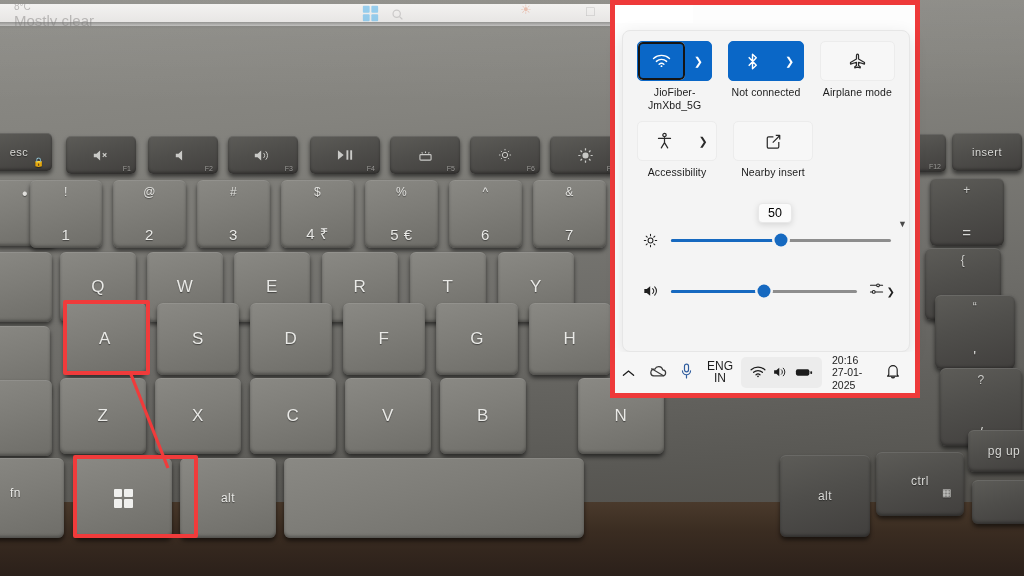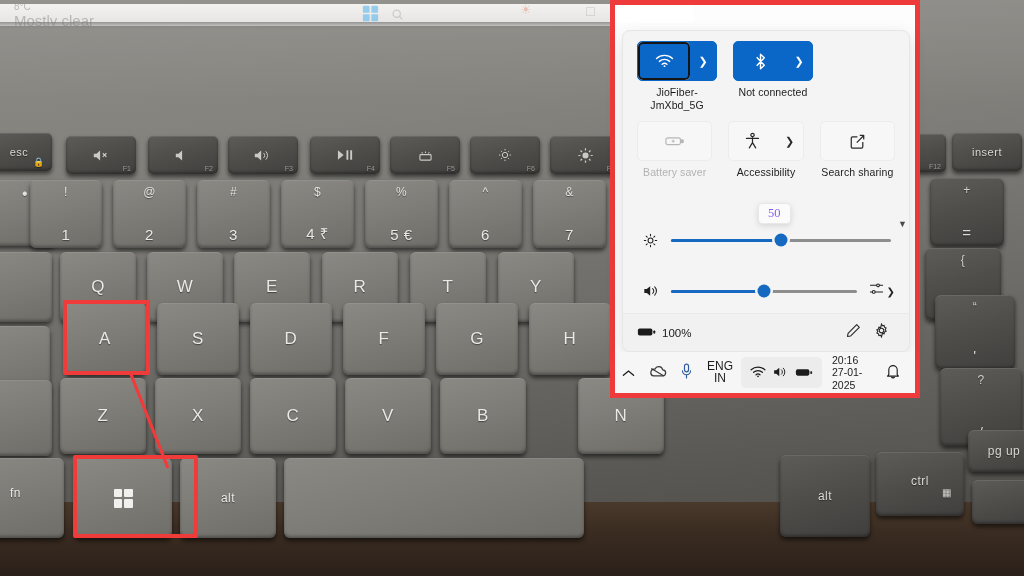--- a/index.html
+++ b/index.html
@@ -150,24 +150,23 @@
     font-size: 10.5px; line-height: 12.5px; color: #1c1c1c;
     letter-spacing: .1px; word-wrap: break-word;
   }
   .tile-label.dim { color: #b2b2b2; }
 
   
   #tooltip {
     position: absolute; left: 135px; top: 172px;
     background: #fbfbfb; border: 1px solid #e8e8e8;
     border-radius: 4px; padding: 2px 9px;
-    font-size: 12.5px; color: #8b5cf6;
+    font-size: 12.5px; color: #000000;
     box-shadow: 0 2px 6px rgba(0,0,0,0.12);
     z-index: 5;
-    font-family: Liberation Serif, serif;
   }
 
   
   .slider-row {
     position: absolute; left: 20px; right: 14px; height: 26px;
     display: flex; align-items: center;
   }
   .sl-icon { width: 24px; display: flex; align-items: center; justify-content: flex-start; color: #1f1f1f; }
   .sl-track {
     flex: 1; height: 3px; background: #8d8d8d; border-radius: 2px;
@@ -487,35 +486,33 @@
               <div class="ticon">
                 <svg width="13" height="17" viewBox="0 0 12 18" fill="none" stroke="currentColor" stroke-width="1.5" stroke-linejoin="round">
                   <path d="M2 4.6L10 13 6 16.6V1.4L10 5 2 13.4"></path>
                   </svg>
               </div>
               <div class="tchev">❯</div>
             </div>
             <div class="tile-label">Not connected</div>
           </div>
 
-        </div>
-
-        <div class="tile-row" style="margin-top:10px;">
           <div class="tile-cell">
-            <div class="tile disabled">
+            <div class="tile">
               <div class="ticon">
-                <svg width="20" height="12" viewBox="0 0 22 12" fill="none" stroke="currentColor" stroke-width="1.3">
-                  <rect x="1" y="2.5" width="16" height="7.5" rx="2"></rect>
-                    <rect x="18" y="4.6" width="2" height="3.2" rx=".8" fill="currentColor"></rect>
-                  <path d="M9 4.6v3.2M7.4 6.2h3.2" stroke-width="1.1"></path>
+                <svg width="17" height="17" viewBox="0 0 18 18" fill="none" stroke="currentColor" stroke-width="1.3" stroke-linejoin="round">
+                  <path d="M9 1.3c-.8 0-1.1.7-1.1 1.5v3.6L1.6 10v1.7l6.3-1.9v3.5l-1.8 1.3v1.1L9 15l2.9.7v-1.1l-1.8-1.3v-3.5l6.3 1.9V10l-6.3-3.6V2.8c0-.8-.3-1.5-1.1-1.5z"></path>
                   </svg>
               </div>
             </div>
-            <div class="tile-label dim">Battery saver</div>
+            <div class="tile-label">Airplane mode</div>
           </div>
+        </div>
+
+        <div class="tile-row" style="margin-top:10px;">
 
           <div class="tile-cell">
             <div class="tile">
               <div class="ticon">
                 <svg width="15" height="18" viewBox="0 0 16 18" fill="none" stroke="currentColor" stroke-width="1.3" stroke-linecap="round">
                   <circle cx="8" cy="2.6" r="1.8"></circle>
                     <path d="M1.6 6.2h12.8"></path>
                   <path d="M8 5.4v5.4M8 10.8L4.6 16.4M8 10.8l3.4 5.6"></path>
                   </svg>
               </div>
@@ -526,21 +523,21 @@
 
           <div class="tile-cell">
             <div class="tile">
               <div class="ticon">
                 <svg width="17" height="17" viewBox="0 0 18 18" fill="none" stroke="currentColor" stroke-width="1.3" stroke-linejoin="round">
                   <path d="M14.6 9.4v5.2a1.4 1.4 0 01-1.4 1.4H3.8a1.4 1.4 0 01-1.4-1.4V5.4A1.4 1.4 0 013.8 4h5.1"></path>
                   <path d="M8.2 10.2l7-7M11.4 2.6h4.2v4.2"></path>
                   </svg>
               </div>
             </div>
-            <div class="tile-label">Search sharing</div>
+            <div class="tile-label">Nearby insert</div>
           </div>
         </div>
       </div>
 
       <div id="tooltip">50</div>
 
       <div class="slider-row" style="top:196px;">
         <div class="sl-icon">
           <svg width="15" height="15" viewBox="0 0 16 16" fill="none" stroke="currentColor" stroke-width="1.1" stroke-linecap="round">
             <circle cx="8" cy="8" r="2.6"></circle>
@@ -570,47 +567,20 @@
               <path d="M1.5 3.6h13"></path>
                 <circle cx="9.6" cy="3.6" r="1.5" fill="#f4f4f4"></circle>
               <path d="M1.5 10.6h13"></path>
                 <circle cx="5" cy="10.6" r="1.5" fill="#f4f4f4"></circle>
               </svg>
           </span>
           <span style="font-size:10px;">❯</span>
         </div>
       </div>
 
-      <div id="qs-footer">
-        <span class="batt">
-          <span>
-            <svg width="19" height="12" viewBox="0 0 21 12" fill="currentColor">
-              <rect x="1" y="2.2" width="16" height="7.6" rx="2"></rect>
-                <rect x="18" y="4.4" width="2.2" height="3.4" rx=".9"></rect>
-              </svg>
-          </span>
-          <span>100%</span>
-        </span>
-        <span class="spacer"></span>
-        <span class="fbtn">
-          <span>
-            <svg width="15" height="15" viewBox="0 0 16 16" fill="none" stroke="currentColor" stroke-width="1.2" stroke-linejoin="round">
-              <path d="M11.4 1.8l2.8 2.8L5 13.8l-3.4.6.6-3.4z"></path>
-              </svg>
-          </span>
-        </span>
-        <span class="fbtn">
-          <span>
-            <svg width="15" height="15" viewBox="0 0 16 16" fill="none" stroke="currentColor" stroke-width="1.2">
-              <circle cx="8" cy="8" r="2.4"></circle>
-              <path d="M8 1.2l.9 1.7 1.9-.4.4 1.9 1.7.9-.9 1.7.9 1.7-1.7.9-.4 1.9-1.9-.4L8 14.8l-.9-1.7-1.9.4-.4-1.9-1.7-.9.9-1.7-.9-1.7 1.7-.9.4-1.9 1.9.4z"></path>
-              </svg>
-          </span>
-        </span>
-      </div>
 
       <span id="qs-scroll-arrow">▼</span>
     </div>
 
     <div id="taskbar">
       <span class="tb-btn">
         <span>
           <svg width="13" height="9" viewBox="0 0 14 9" fill="none" stroke="#1c1c1c" stroke-width="1.4" stroke-linecap="round">
               <path d="M1.5 6.5L7 1.8l5.5 4.7"></path>
             </svg>

